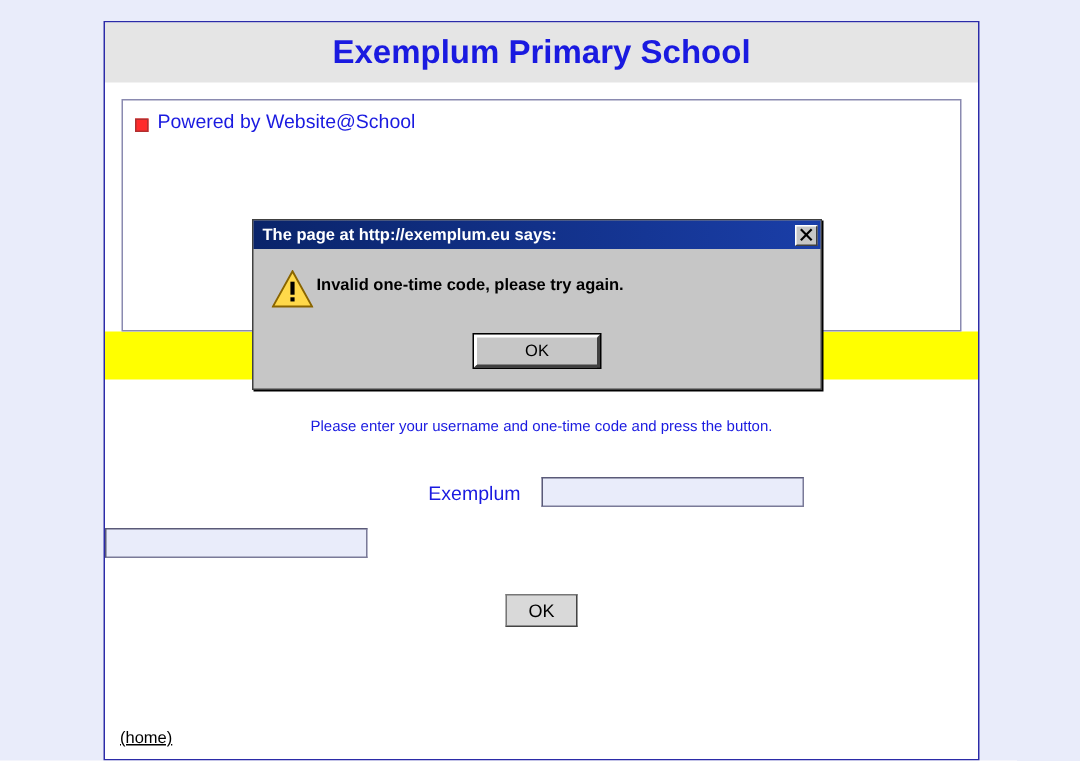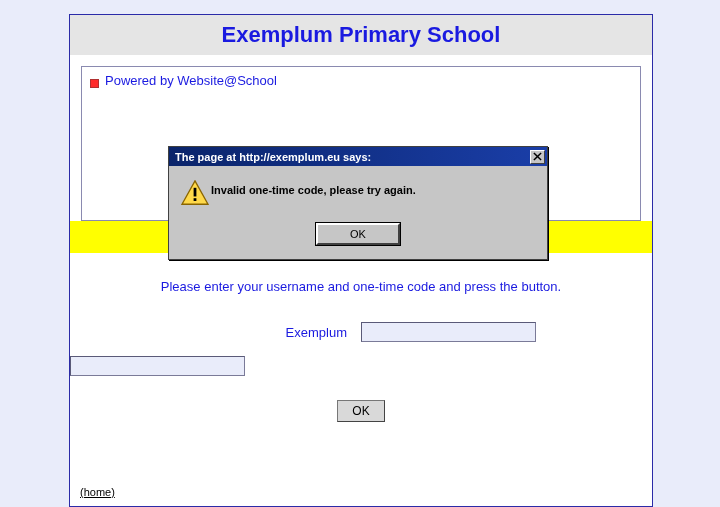--- a/index.html
+++ b/index.html
@@ -53,21 +53,21 @@
   .powered-text { color: #1a1ae0; }
   .yellow-strip {
     background: #ffff00;
     height: 32px;
     margin: 0;
   }
   .instructions {
     text-align: center;
     color: #1a1ae0;
     margin: 26px 0 28px 0;
-    font-size: 13px;
+    font-size: 10px;
   }
   .form-area {
     display: grid;
     grid-template-columns: 1fr 1fr;
     row-gap: 14px;
     align-items: center;
   }
   .form-label {
     text-align: right;
     color: #1a1ae0;

